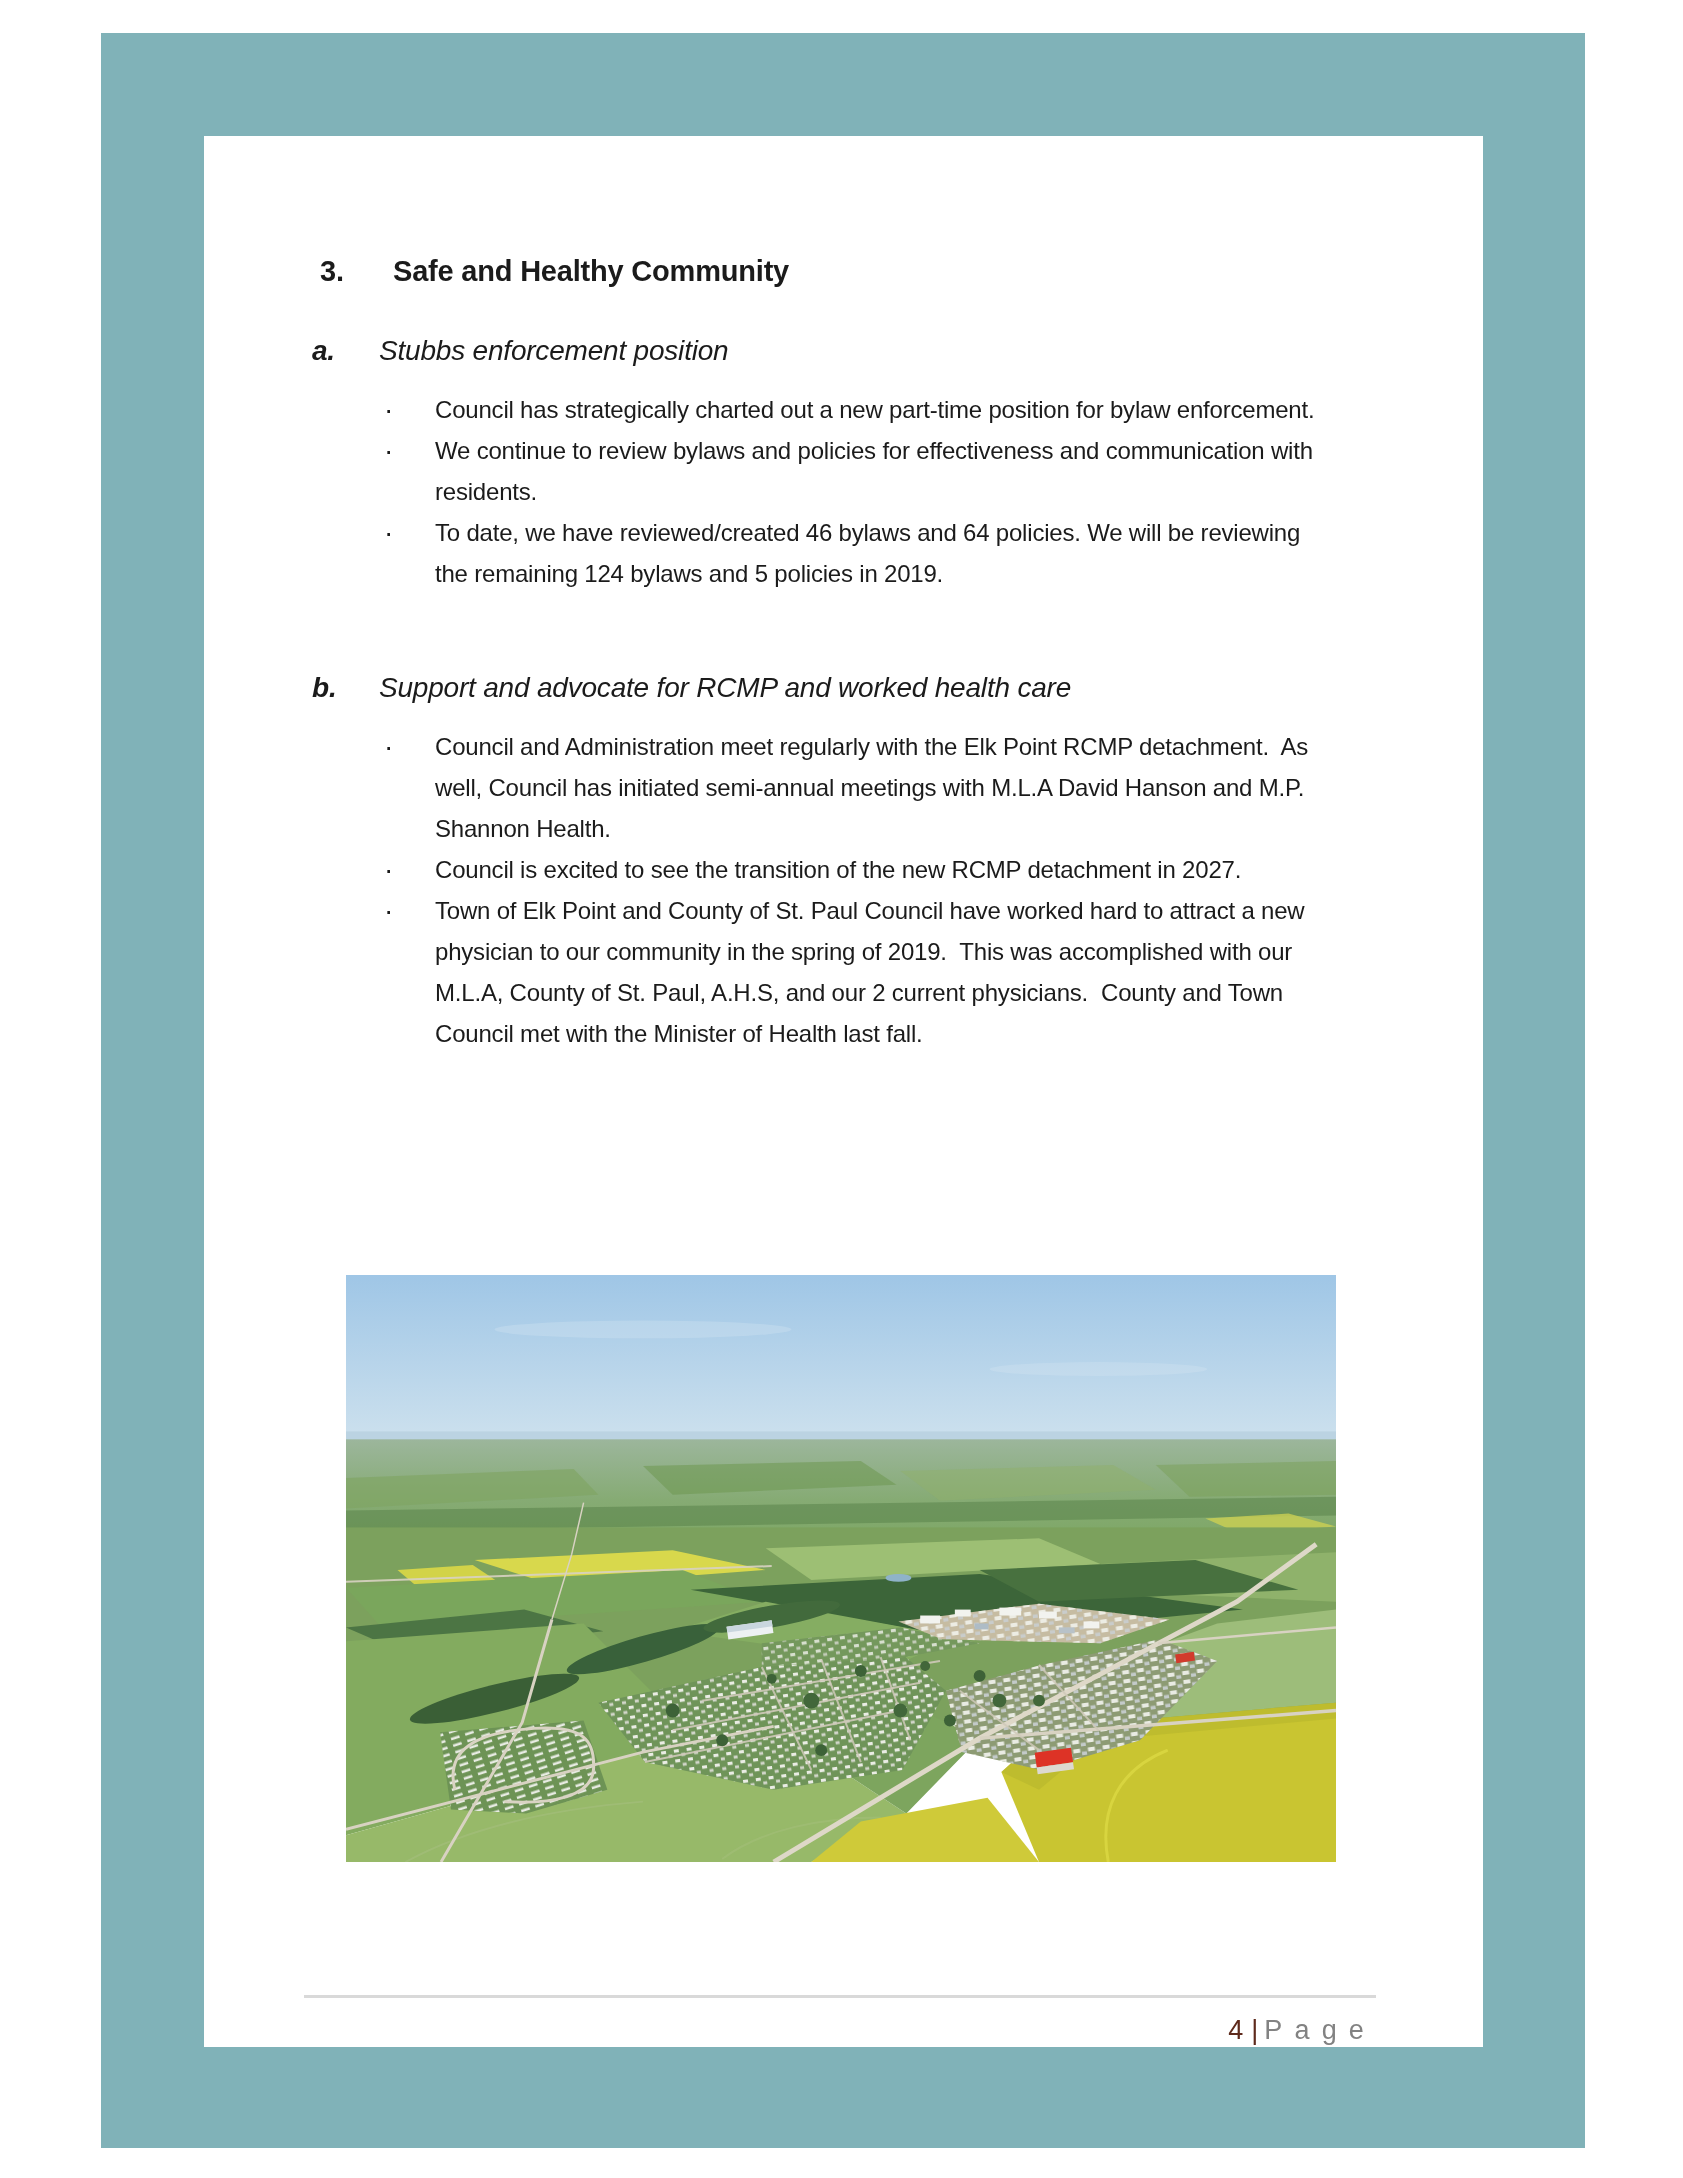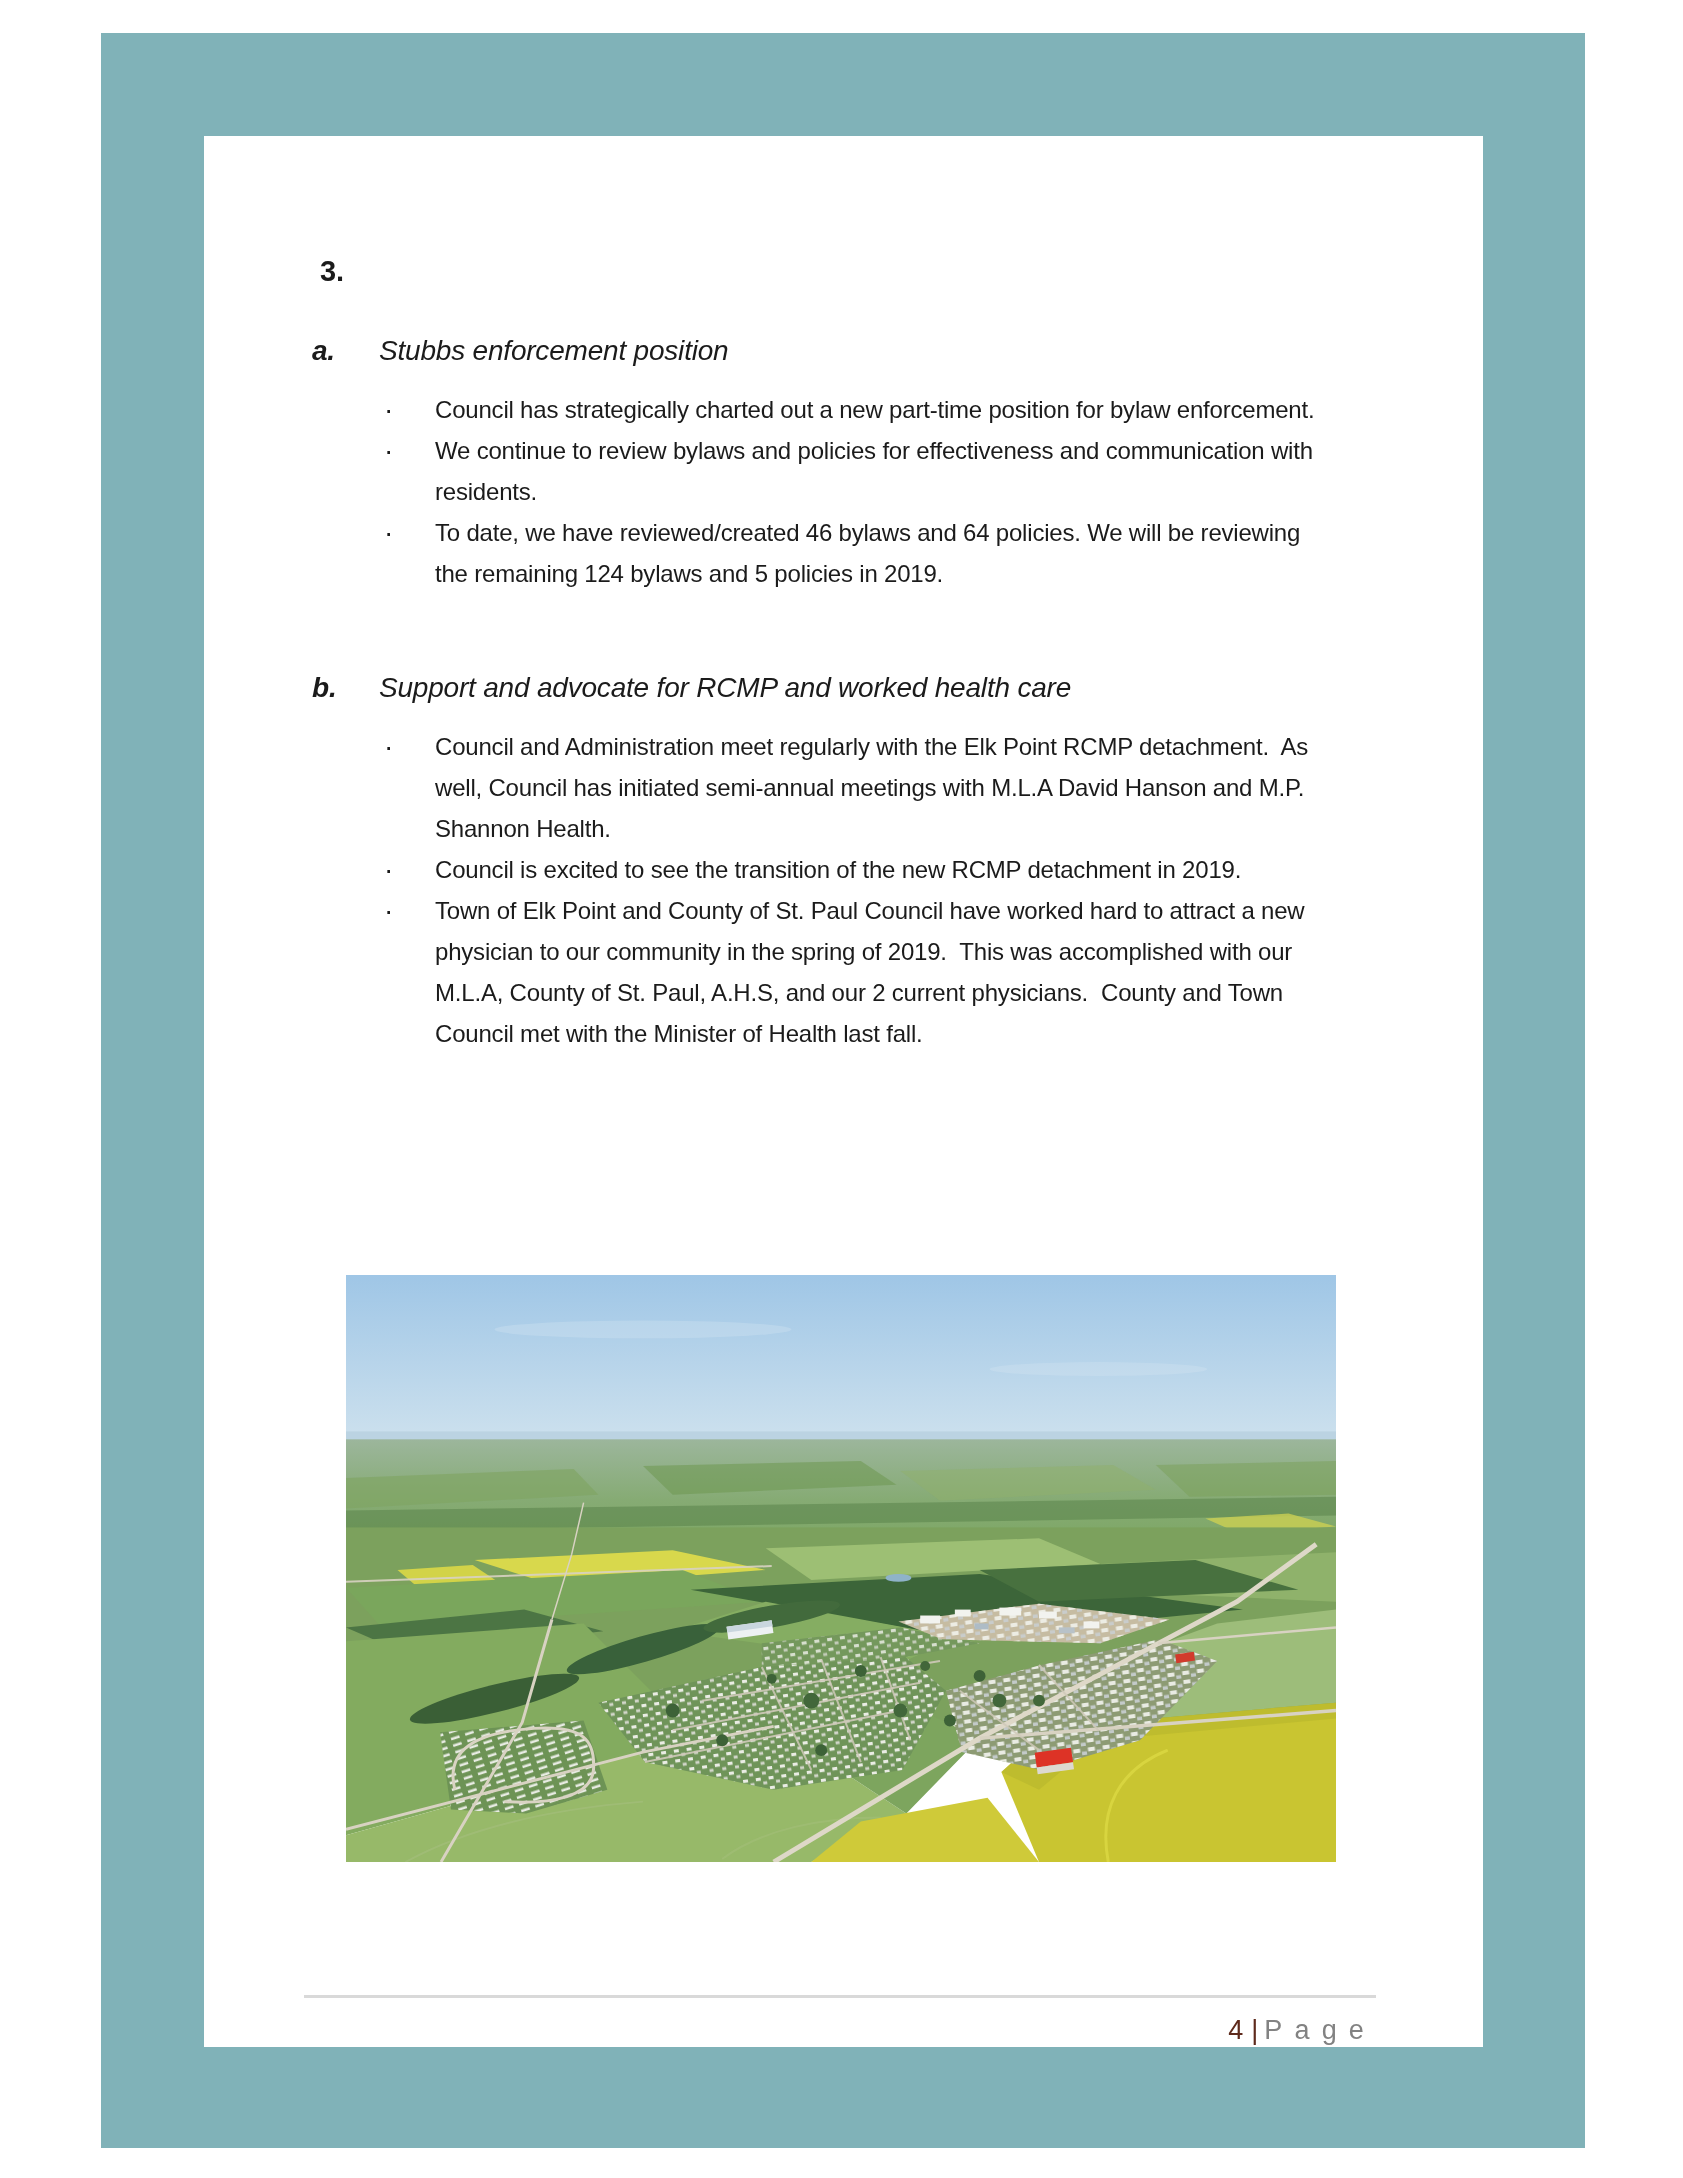--- a/index.html
+++ b/index.html
@@ -97,20 +97,21 @@
 </style>
 </head>
 <body>
 
 <div id="canvas">
   <div id="frame"></div>
   <div id="page">
 
     <div class="heading">
       <span class="h-num">3.</span>
+      <span class="h-title">Safe and Healthy Community</span>
     </div>
 
     <div class="subhead" id="sub-a">
       <span class="marker">a.</span>
       <span class="subtitle">Stubbs enforcement position</span>
     </div>
 
     <div class="bullets" id="bullets-a">
       <div class="bullet-item">
         <span class="dot">·</span>
@@ -131,21 +132,21 @@
       <span class="subtitle">Support and advocate for RCMP and worked health care</span>
     </div>
 
     <div class="bullets" id="bullets-b">
       <div class="bullet-item">
         <span class="dot">·</span>
         <div class="btext">Council and Administration meet regularly with the Elk Point RCMP detachment.  As well, Council has initiated semi-annual meetings with M.L.A David Hanson and M.P. Shannon Health.</div>
       </div>
       <div class="bullet-item">
         <span class="dot">·</span>
-        <div class="btext">Council is excited to see the transition of the new RCMP detachment in 2019.</div>
+        <div class="btext">Council is excited to see the transition of the new RCMP detachment in 2027.</div>
       </div>
       <div class="bullet-item">
         <span class="dot">·</span>
         <div class="btext">Town of Elk Point and County of St. Paul Council have worked hard to attract a new physician to our community in the spring of 2019.  This was accomplished with our M.L.A, County of St. Paul, A.H.S, and our 2 current physicians.  County and Town Council met with the Minister of Health last fall.</div>
       </div>
     </div>
 
     <div id="photo">
       <svg viewBox="0 0 1000 593" preserveAspectRatio="none">
         <defs>

